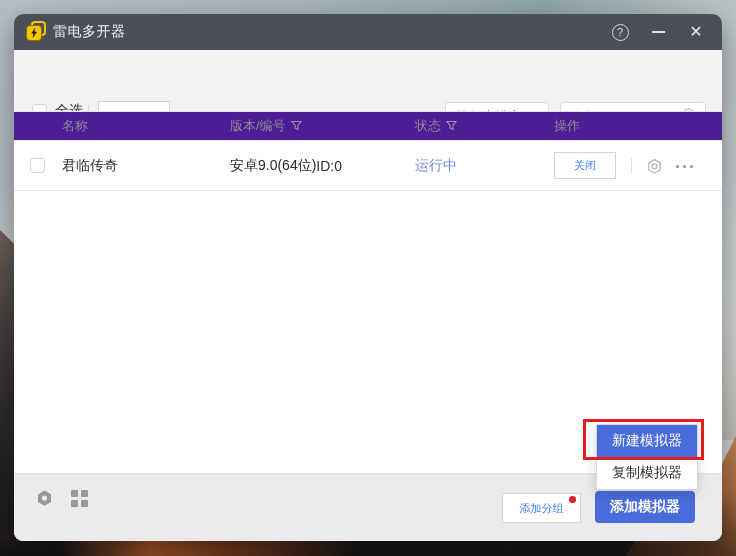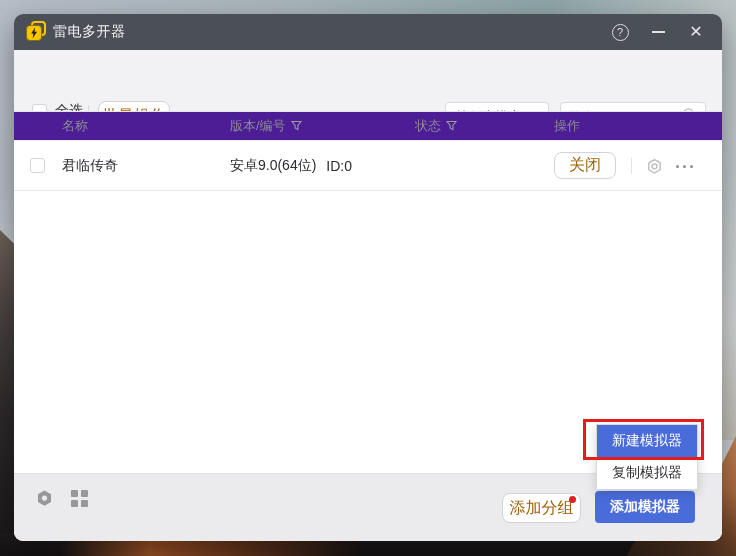--- a/index.html
+++ b/index.html
@@ -42,42 +42,42 @@
   .min-bar { width:13px; height:2px; background:#e2e2e4; }
   .close-x { font-size:16px; line-height:1; color:#e8e8ea; }
 
   
   .toolbar { position:absolute; left:0; top:36px; right:0; height:61px; background:#f2f2f4; }
   .checkbox { width:15px; height:15px; background:#fff; border:1px solid #d4d4da; border-radius:3px; }
   .selectall { position:absolute; left:18px; top:52px; display:flex; align-items:center; gap:8px; }
   .selectall .lbl { font-size:14px; color:#34343a; }
   .vdivider { position:absolute; left:74px; top:55px; width:1px; height:20px; background:#d9d9dd; }
   .btn-outline { display:flex; align-items:center; justify-content:center;
-    background:#fff; border:1px solid #d2d2d7; border-radius:8px; font-size:16px; color:#a16207; }
+    background:#fff; border:1px solid #d2d2d7; border-radius:0; font-size:11px; color:#3b82f6; }
   .batch-btn { position:absolute; left:84px; top:51px; width:72px; height:30px; }
   .sort-select { position:absolute; left:431px; top:52px; width:104px; height:29px;
     background:#fff; border:1px solid #d9d9de; border-radius:4px; display:flex; align-items:center;
     padding:0 8px 0 10px; font-size:13px; color:#3a3a40; }
   .sort-select .chev { margin-left:auto; }
   .search-box { position:absolute; left:546px; top:52px; width:146px; height:29px;
     background:#fff; border:1px solid #d9d9de; border-radius:4px; display:flex; align-items:center; padding:0 8px; }
   .search-box input { border:none; outline:none; flex:1; font-size:13px; color:#3a3a40;
     font-family:inherit; background:transparent; min-width:0; }
   .search-box input::placeholder { color:#b9b9bf; }
 
   
   .thead { position:absolute; left:0; top:97px; right:0; height:30px; background:#4c1d95;
     border-top:1px solid #e4e4e7; border-bottom:1px solid #ededef; }
   .th { position:absolute; top:0; height:100%; display:flex; align-items:center; gap:5px;
     font-size:13px; color:#8c8c92; }
   .trow { position:absolute; left:0; top:127px; right:0; height:50px; background:#fff;
     border-bottom:1px solid #e9e9eb; }
   .td { position:absolute; top:0; height:100%; display:flex; align-items:center; }
   .cell-name { font-size:14px; color:#2c2c31; }
-  .cell-version { font-size:14px; color:#2c2c31; display:flex; gap:10px; }
+  .cell-version { font-size:14px; color:#2c2c31; display:flex; }
   .cell-status { font-size:14px; color:#6e86ea; }
   .close-btn { position:absolute; left:540px; top:11px; width:62px; height:27px; }
   .row-divider { position:absolute; left:617px; top:17px; width:1px; height:16px; background:#e3e3e6; }
   .row-gear { position:absolute; left:632px; top:17px; }
   .row-dots { position:absolute; left:662px; top:13px; display:flex; gap:4px; align-items:flex-end; height:18px; padding-bottom:4px; }
   .row-dots i { width:3px; height:3px; border-radius:50%; background:#8f8f94; }
 
   .content-empty { position:absolute; left:0; top:178px; right:0; height:281px; background:#fff; }
 
   
@@ -194,20 +194,21 @@
 
   <div class="trow">
     <div class="td" style="left:16px">
       <span class="checkbox"></span>
     </div>
     <div class="td cell-name" style="left:48px">君临传奇</div>
     <div class="td cell-version" style="left:216px">
       <span>安卓9.0(64位)</span>
       <span>ID:0</span>
     </div>
+    <div class="td cell-status" style="left:401px">运行中</div>
     <button class="btn-outline close-btn">关闭</button>
     <div class="row-divider"></div>
     <div class="row-gear">
       <svg width="17" height="17" viewBox="0 0 17 17">
         <path d="M8.5 1.6 L14.2 4.9 V11.7 L8.5 15 L2.8 11.7 V4.9 Z" fill="none" stroke="#b9b9be" stroke-width="1.3" stroke-linejoin="round"></path>
         <circle cx="8.5" cy="8.3" r="2.5" fill="none" stroke="#b9b9be" stroke-width="1.3"></circle>
       </svg>
     </div>
     <div class="row-dots">
         <i></i>

